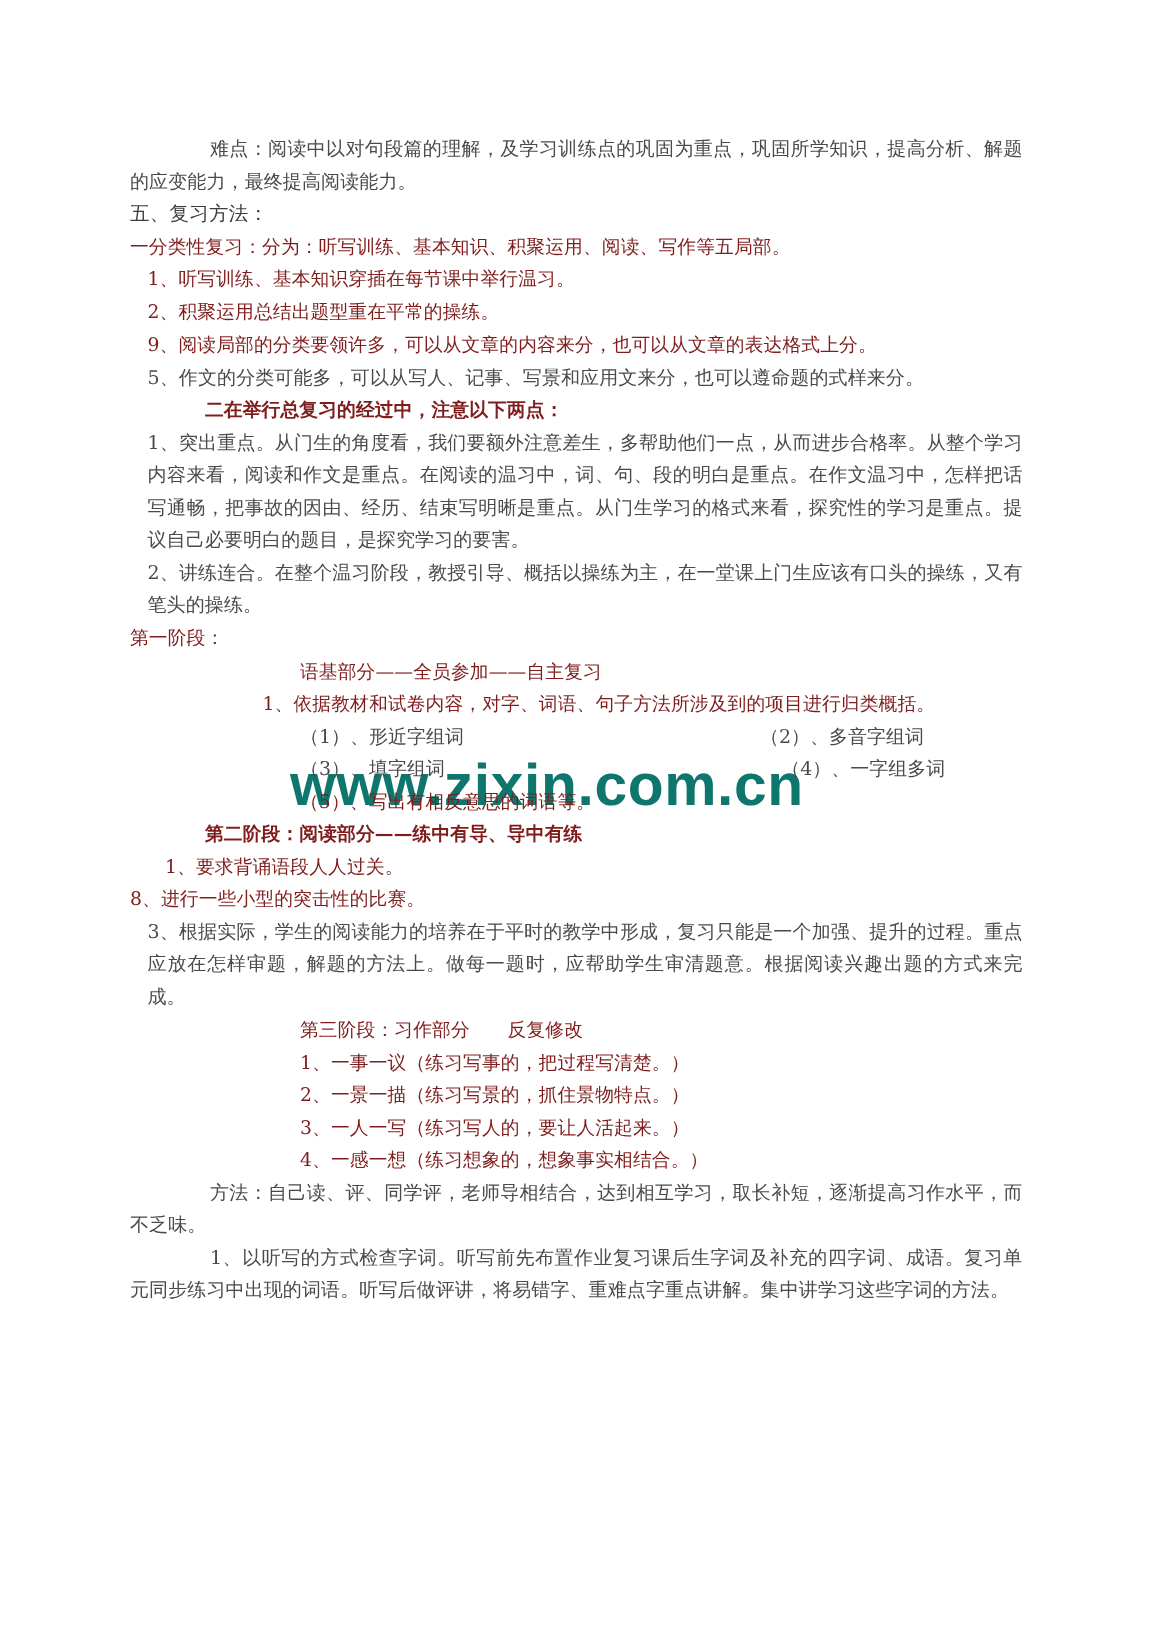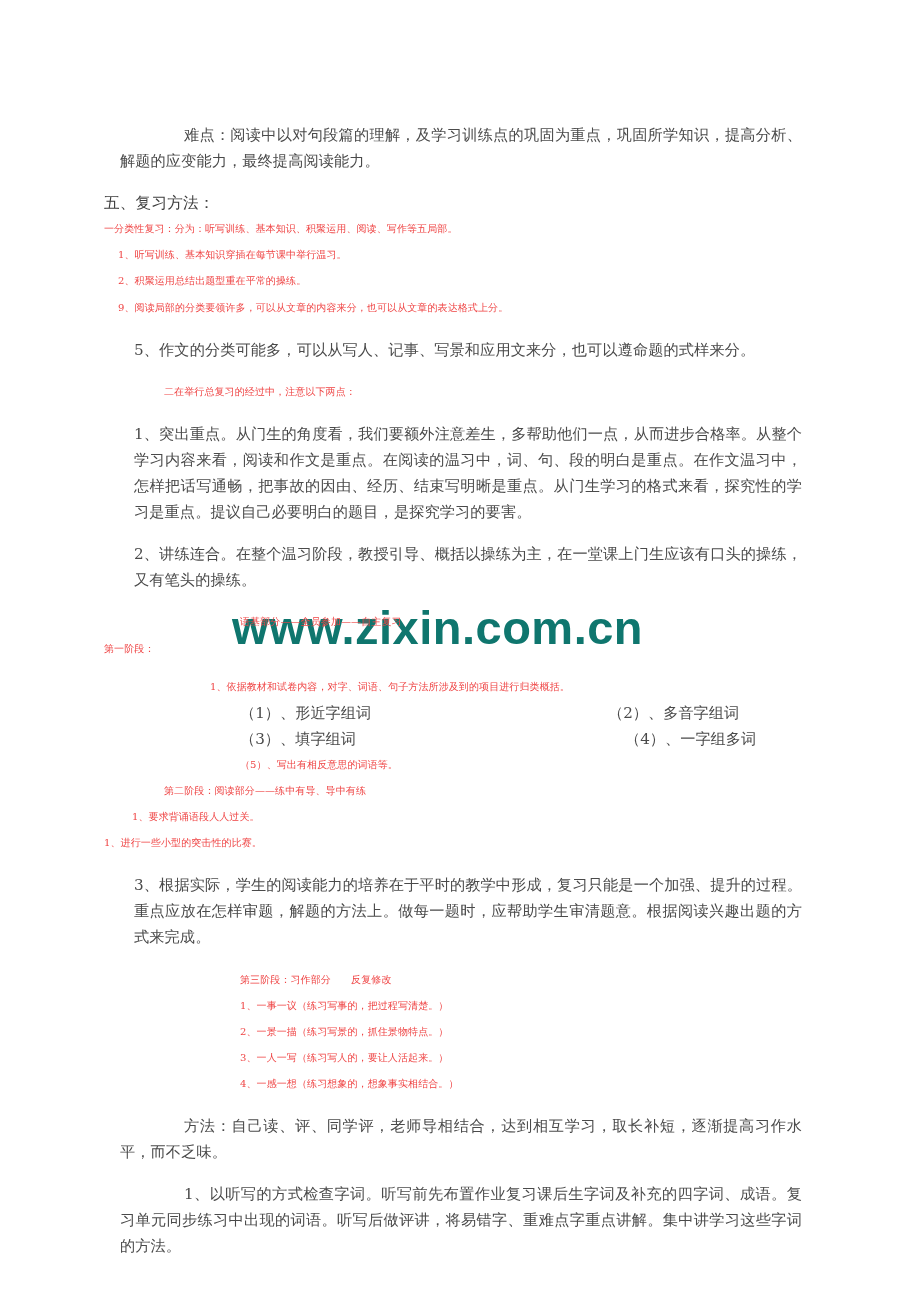--- a/index.html
+++ b/index.html
@@ -43,50 +43,50 @@
 
   #doc {
     position: absolute;
     left: 104px;
     top: 106px;
     width: 714px;
     z-index: 2;
   }
 
   .ln {
-    font-size: 10px;
+    font-size: 15px;
     line-height: 26.1px;
-    color: #ef4444;
+    color: #7f1d1d;
     white-space: pre-wrap;
     letter-spacing: 0.1px;
     text-align: justify;
     text-justify: inter-ideograph;
   }
   
   .para {
     font-size: 15.2px;
     line-height: 26.1px;
     color: #4a4a4a;
     text-align: justify;
     text-justify: inter-ideograph;
     letter-spacing: 0.1px;
-    margin: 16px;
+    margin: 0;
   }
   .head {
     font-size: 15.6px;
     line-height: 26.1px;
     font-weight: 400;
     color: #3d3d3d;
     letter-spacing: 0.2px;
   }
   .i0  { text-indent: 0; }
   .i1  { padding-left: 14px; }
   .i2  { padding-left: 28px; }
-  .i3  { padding-left: 60px; }
-  .i5  { padding-left: 106px; margin-top: 12px; }
+  .i3  { padding-left: 60px; font-weight: bold; }
+  .i5  { padding-left: 106px; }
   .i6  { padding-left: 136px; }
 
   .two-col {
     position: relative;
     font-size: 15.2px;
     line-height: 26.1px;
     color: #4a4a4a;
     height: 26.1px;
   }
   .two-col .c-left {
@@ -126,43 +126,43 @@
 
     <p class="para" style="padding-left:14px;">5、作文的分类可能多，可以从写人、记事、写景和应用文来分，也可以遵命题的式样来分。</p>
 
     <div class="ln i3">二在举行总复习的经过中，注意以下两点：</div>
 
     <p class="para" style="padding-left:14px;">1、突出重点。从门生的角度看，我们要额外注意差生，多帮助他们一点，从而进步合格率。从整个学习内容来看，阅读和作文是重点。在阅读的温习中，词、句、段的明白是重点。在作文温习中，怎样把话写通畅，把事故的因由、经历、结束写明晰是重点。从门生学习的格式来看，探究性的学习是重点。提议自己必要明白的题目，是探究学习的要害。</p>
 
     <p class="para" style="padding-left:14px;">2、讲练连合。在整个温习阶段，教授引导、概括以操练为主，在一堂课上门生应该有口头的操练，又有笔头的操练。</p>
 
 
+    <div class="ln i0">第一阶段：</div>
+
     <div class="ln i6">语基部分——全员参加——自主复习</div>
-
-    <div class="ln i0">第一阶段：</div>
 
     <div class="ln i5">1、依据教材和试卷内容，对字、词语、句子方法所涉及到的项目进行归类概括。</div>
 
     <div class="two-col">
       <span class="c-left">（1）、形近字组词</span>
       <span class="c-right r1">（2）、多音字组词</span>
     </div>
 
     <div class="two-col">
       <span class="c-left">（3）、填字组词</span>
       <span class="c-right r2">（4）、一字组多词</span>
     </div>
 
     <div class="ln i6">（5）、写出有相反意思的词语等。</div>
 
     <div class="ln i3">第二阶段：阅读部分——练中有导、导中有练</div>
 
     <div class="ln i2">1、要求背诵语段人人过关。</div>
 
-    <div class="ln i0">1、进行一些小型的突击性的比赛。</div>
+    <div class="ln i0">8、进行一些小型的突击性的比赛。</div>
 
     <p class="para" style="padding-left:14px;">3、根据实际，学生的阅读能力的培养在于平时的教学中形成，复习只能是一个加强、提升的过程。重点应放在怎样审题，解题的方法上。做每一题时，应帮助学生审清题意。根据阅读兴趣出题的方式来完成。</p>
 
     <div class="ln i6">第三阶段：习作部分　　反复修改</div>
 
 
     <div class="ln i6">1、一事一议（练习写事的，把过程写清楚。）</div>
 
     <div class="ln i6">2、一景一描（练习写景的，抓住景物特点。）</div>
 

